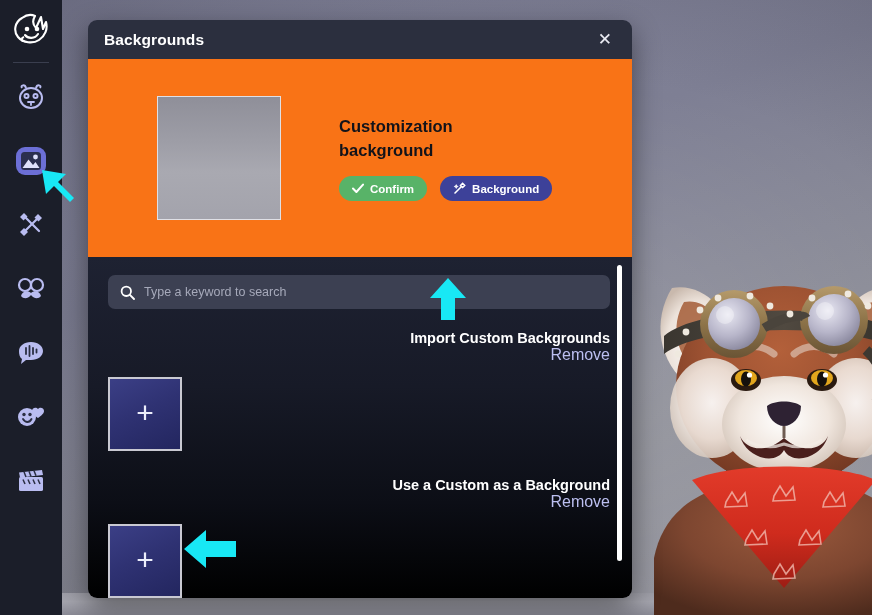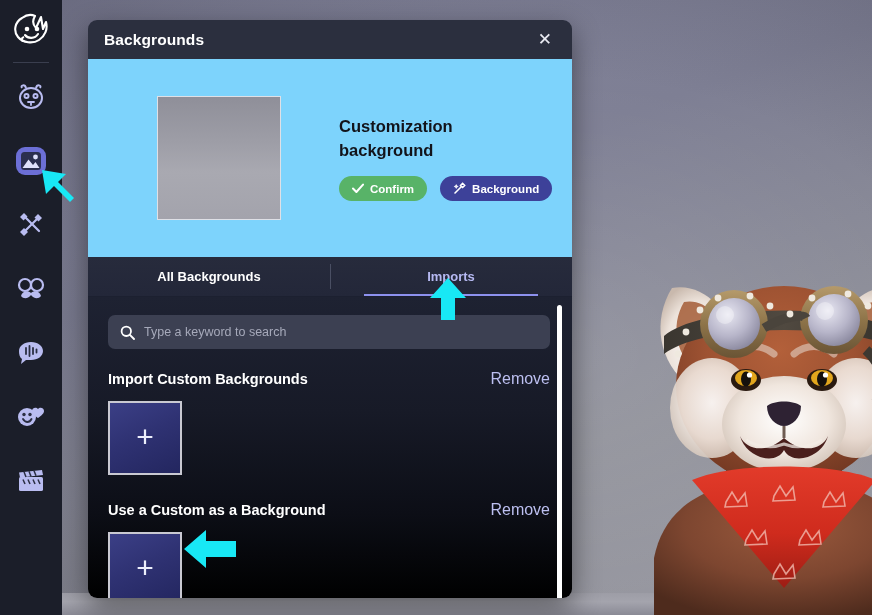--- a/index.html
+++ b/index.html
@@ -43,36 +43,36 @@
     border-radius: 10px; cursor: pointer;
   }
   .sb-item svg { display: block; }
   .sb-item.active .sb-badge {
     background: #6c6fd6; border-radius: 9px; padding: 4px;
     display: flex; align-items: center; justify-content: center;
   }
 
   
   .dialog {
-    position: absolute; left: 88px; top: 20px; width: 484px; height: 578px;
+    position: absolute; left: 88px; top: 20px; width: 544px; height: 578px;
     border-radius: 9px; overflow: hidden; z-index: 20;
     box-shadow: 0 10px 28px rgba(0,0,0,0.45);
     display: flex; flex-direction: column;
   }
   .dlg-header {
     height: 39px; background: #2b2f3e; flex: 0 0 39px;
     display: flex; align-items: center; justify-content: space-between;
     padding: 0 16px;
   }
   .dlg-title { color: #fff; font-size: 15.5px; font-weight: 700; letter-spacing: .1px; }
   .dlg-close { color: #e9eaf2; font-size: 17px; line-height: 1; cursor: pointer; padding: 3px 4px; }
 
   
   .preview {
-    flex: 0 0 198px; background: #7dd3fc;
+    flex: 0 0 198px; background: #f97316;
     display: flex; align-items: center; padding: 0 22px 0 0;
   }
   .thumb-box { width: 124px; height: 124px; margin-left: 69px; margin-right: 58px; flex: 0 0 124px;
     border: 1px solid #dfe0e6; background: linear-gradient(180deg, #8f8f99 0%, #9e9ea7 38%, #a9a9b1 62%, #a3a3ac 100%); }
   .pv-text { flex: 1 1 auto; }
   .pv-title { color: #12131a; font-size: 16.5px; font-weight: 700; line-height: 1.45; max-width: 170px; }
   .pv-btns { display: flex; gap: 13px; margin-top: 14px; }
   .btn { border: none; border-radius: 14px; height: 25px; padding: 0 13px;
     font-family: "Liberation Sans", sans-serif; font-size: 11.5px; font-weight: 700; color: #fff;
     display: inline-flex; align-items: center; gap: 6px; cursor: pointer; }
@@ -99,21 +99,21 @@
   .search {
     height: 34px; border-radius: 7px; background: #3c4052;
     display: flex; align-items: center; gap: 9px; padding: 4px 12px; margin-bottom: 21px; cursor: text;
   }
   .search input {
     flex: 1; background: transparent; border: none; outline: none;
     color: #e4e5ef; font-size: 12.5px; font-family: "Liberation Sans", sans-serif;
   }
   .search input::placeholder { color: #a6a9ba; }
 
-  .sec-head { display: flex; align-items: center; justify-content: space-between; margin-bottom: 13px; }
+  .sec-head { display: flex; align-items: flex-end; justify-content: space-between; margin-bottom: 13px; flex-direction: column; }
   .sec-title { color: #ffffff; font-size: 14.5px; font-weight: 700; }
   .sec-remove { color: #bcbff0; font-size: 16px; cursor: pointer; }
 
   .tile-row { display: flex; gap: 12px; margin-bottom: 26px; }
   .tile {
     width: 74px; height: 74px; border: 2px solid #c9c9d2;
     background: linear-gradient(155deg, #3b3f86 0%, #2f3273 45%, #23265f 100%);
     display: flex; align-items: center; justify-content: center; cursor: pointer;
   }
   .tile .plus { color: #eceefb; font-size: 30px; font-weight: 300; line-height: 1; margin-top: -3px; }
@@ -375,24 +375,20 @@
               <path d="M2 11 L8.5 4.5" stroke="#ffffff" stroke-width="1.6" stroke-linecap="round"></path>
               <path d="M7.4 3.4 L9.6 1.2 L11.8 3.4 L9.6 5.6 Z" fill="none" stroke="#ffffff" stroke-width="1.4"></path>
               <path d="M3.2 2 l.9 1.6 l1.6 .9 l-1.6 .9 l-.9 1.6 l-.9 -1.6 l-1.6 -.9 l1.6 -.9 z" fill="#ffffff" opacity="0.9"></path>
             </svg>
             <span>Background</span>
           </button>
         </div>
       </div>
     </div>
 
-    <div class="tabs">
-      <div class="tab">All Backgrounds</div>
-      <div class="tab active">Imports</div>
-    </div>
 
     <div class="content">
 
       <div class="search">
         <svg width="15" height="15" viewBox="0 0 15 15">
           <circle cx="6.3" cy="6.3" r="4.7" fill="none" stroke="#ffffff" stroke-width="1.8"></circle>
           <path d="M9.9 9.9 L14 14" stroke="#ffffff" stroke-width="1.9" stroke-linecap="round"></path>
         </svg>
         <input type="text" placeholder="Type a keyword to search" value="" style="">
       </div>

